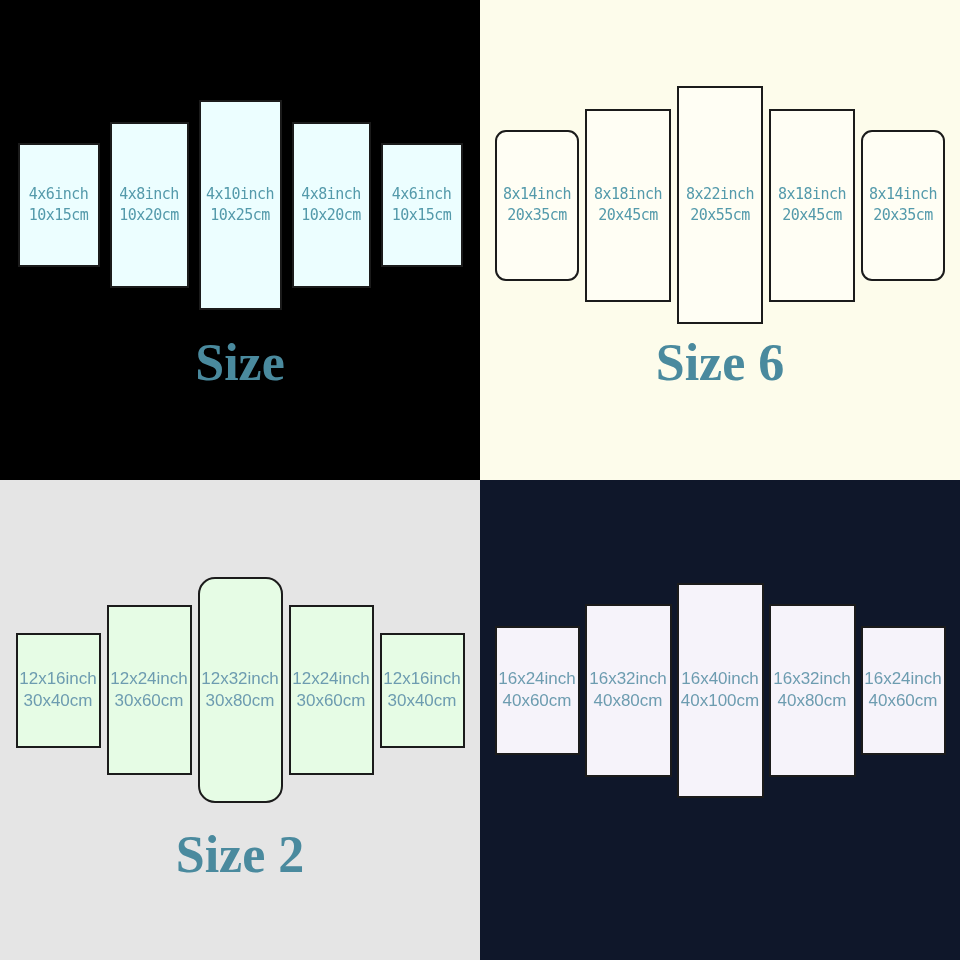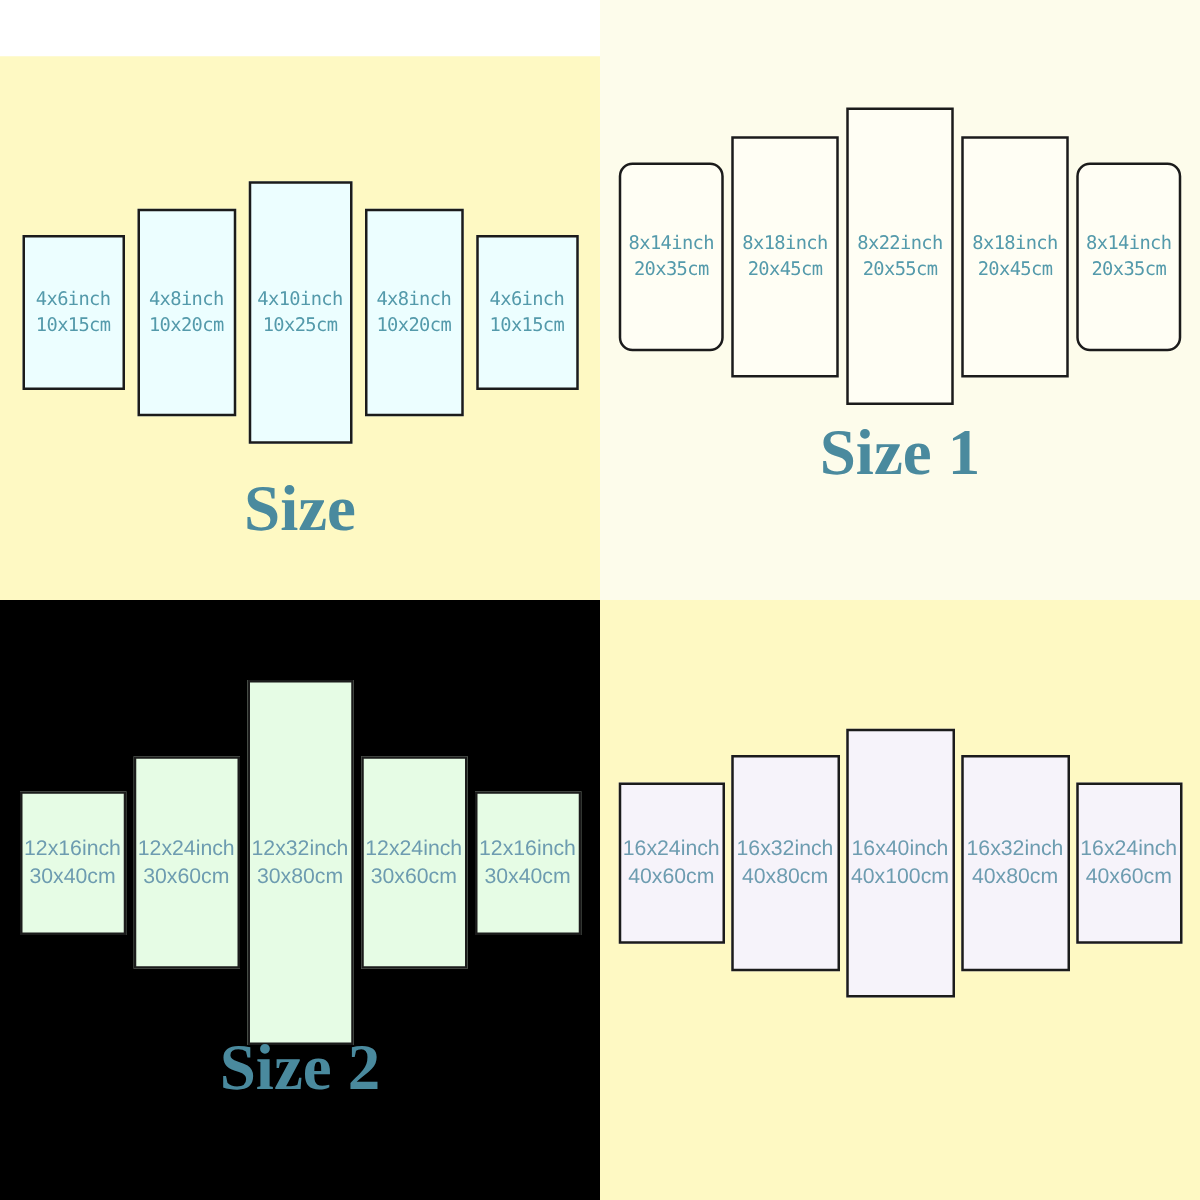--- a/index.html
+++ b/index.html
@@ -10,24 +10,24 @@
   }
   .grid {
     display: grid;
     grid-template-columns: 480px 480px;
     grid-template-rows: 480px 480px;
     width: 960px; height: 960px;
   }
   .quadrant { position: relative; overflow: hidden; }
 
   
-  .q0 { background: #fef9c3; margin-top: 45px; }
+  .q0 { background: #000000; }
   .q1 { background: #fdfceb; }
-  .q2 { background: #000000; }
-  .q3 { background: #fef9c3; }
+  .q2 { background: #e5e5e5; }
+  .q3 { background: #0f172a; }
 
   
   .panels {
     position: absolute; left: 0; top: 0; width: 100%;
     display: flex; align-items: center; justify-content: center;
   }
   .q0 .panels, .q1 .panels { height: 410px; }
   .q2 .panels, .q3 .panels { height: 420px; }
   .q0 .panels { gap: 10px; }
   .q1 .panels { gap: 6px; }
@@ -49,21 +49,21 @@
   .q0 .panel:nth-child(1), .q0 .panel:nth-child(5) { width: 82px; height: 124px; }
   .q0 .panel:nth-child(2), .q0 .panel:nth-child(4) { width: 79px; height: 166px; }
   .q0 .panel:nth-child(3)                          { width: 83px; height: 210px; }
 
   .q1 .panel:nth-child(1), .q1 .panel:nth-child(5) { width: 84px; height: 151px; border-radius: 11px; }
   .q1 .panel:nth-child(2), .q1 .panel:nth-child(4) { width: 86px; height: 193px; }
   .q1 .panel:nth-child(3)                          { width: 86px; height: 238px; }
 
   .q2 .panel:nth-child(1), .q2 .panel:nth-child(5) { width: 85px; height: 115px; }
   .q2 .panel:nth-child(2), .q2 .panel:nth-child(4) { width: 85px; height: 170px; }
-  .q2 .panel:nth-child(3)                          { width: 85px; height: 292px; }
+  .q2 .panel:nth-child(3)                          { width: 85px; height: 226px; border-radius: 17px; }
 
   .q3 .panel:nth-child(1), .q3 .panel:nth-child(5) { width: 85px; height: 129px; }
   .q3 .panel:nth-child(2), .q3 .panel:nth-child(4) { width: 87px; height: 173px; }
   .q3 .panel:nth-child(3)                          { width: 87px; height: 215px; }
 
   .label { text-align: center; white-space: nowrap; }
   .label span { display: block; }
 
   
   .q0 .label, .q1 .label {
@@ -158,21 +158,21 @@
           <span>20x45cm</span>
         </div>
       </div>
       <div class="panel">
         <div class="label">
           <span>8x14inch</span>
           <span>20x35cm</span>
         </div>
       </div>
     </div>
-    <h2 class="title">Size 1</h2>
+    <h2 class="title">Size 6</h2>
   </section>
 
   <section class="quadrant q2">
     <div class="panels">
       <div class="panel">
         <div class="label">
           <span>12x16inch</span>
           <span>30x40cm</span>
         </div>
       </div>

